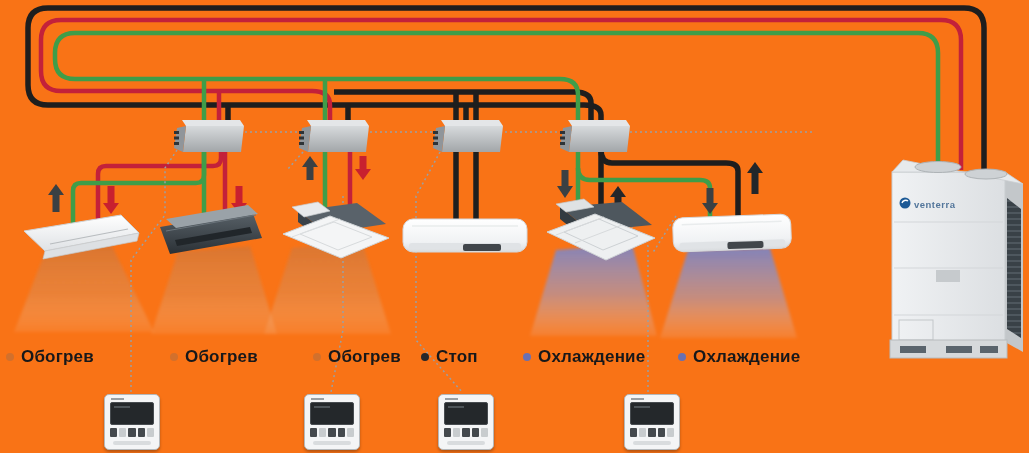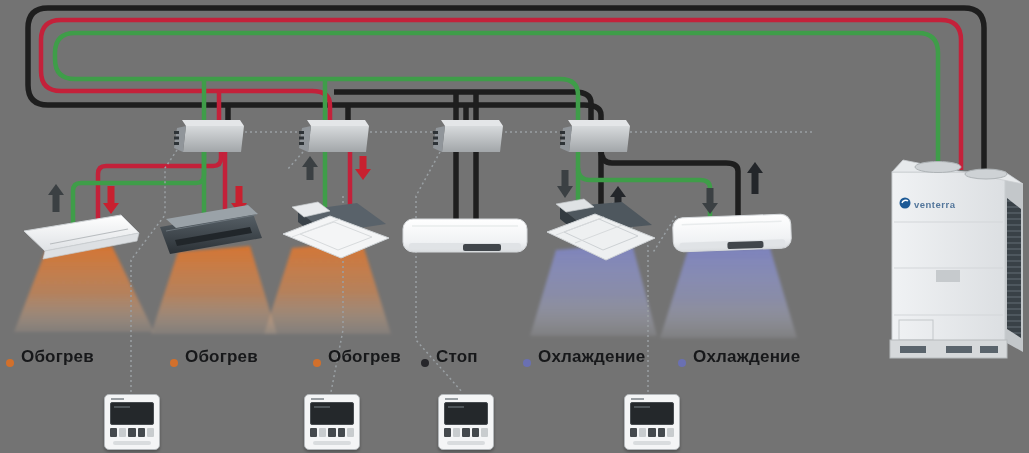--- a/index.html
+++ b/index.html
@@ -1,23 +1,23 @@
 <!DOCTYPE html>
 <html><head>
 <meta charset="utf-8">
 <style>
   html,body{margin:0;padding:0;background:#fff;}
   .stage{
-    position:relative;width:1029px;height:453px;background:#737373;overflow:hidden;
+    position:relative;width:1029px;height:453px;background:#f97316;overflow:hidden;
     font-family:"Liberation Sans",sans-serif;
   }
   .stage svg{position:absolute;left:0;top:0;}
   
   .mode-label{
-    position:absolute;top:347px;display:flex;align-items:flex-end;gap:7px;
+    position:absolute;top:347px;display:flex;align-items:center;gap:7px;
     font-weight:bold;font-size:17px;color:#17181a;letter-spacing:.2px;white-space:nowrap;
   }
   .mode-dot{width:8px;height:8px;border-radius:50%;display:inline-block;background:#555;}
   
   .ctrl{
     position:absolute;top:394px;width:54px;height:54px;background:#f4f5f6;
     border:1px solid #b4b8bb;border-radius:5px;box-shadow:0 2px 3px rgba(0,0,0,.28);
   }
   .ctrl .hdr{position:absolute;left:6px;top:3px;width:13px;height:2px;background:#9aa0a4;}
   .ctrl .scr{position:absolute;left:5px;top:7px;right:5px;height:21px;background:#24282b;border:1px solid #474c50;border-radius:2px;}

